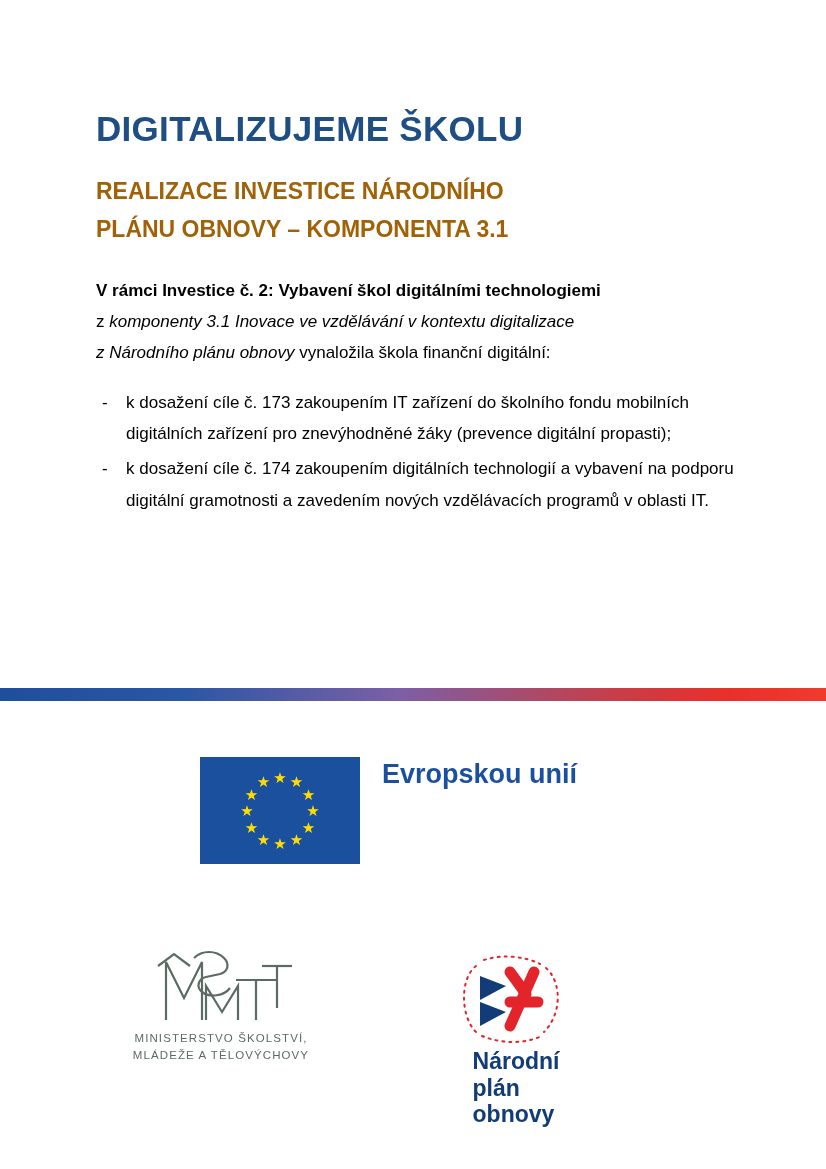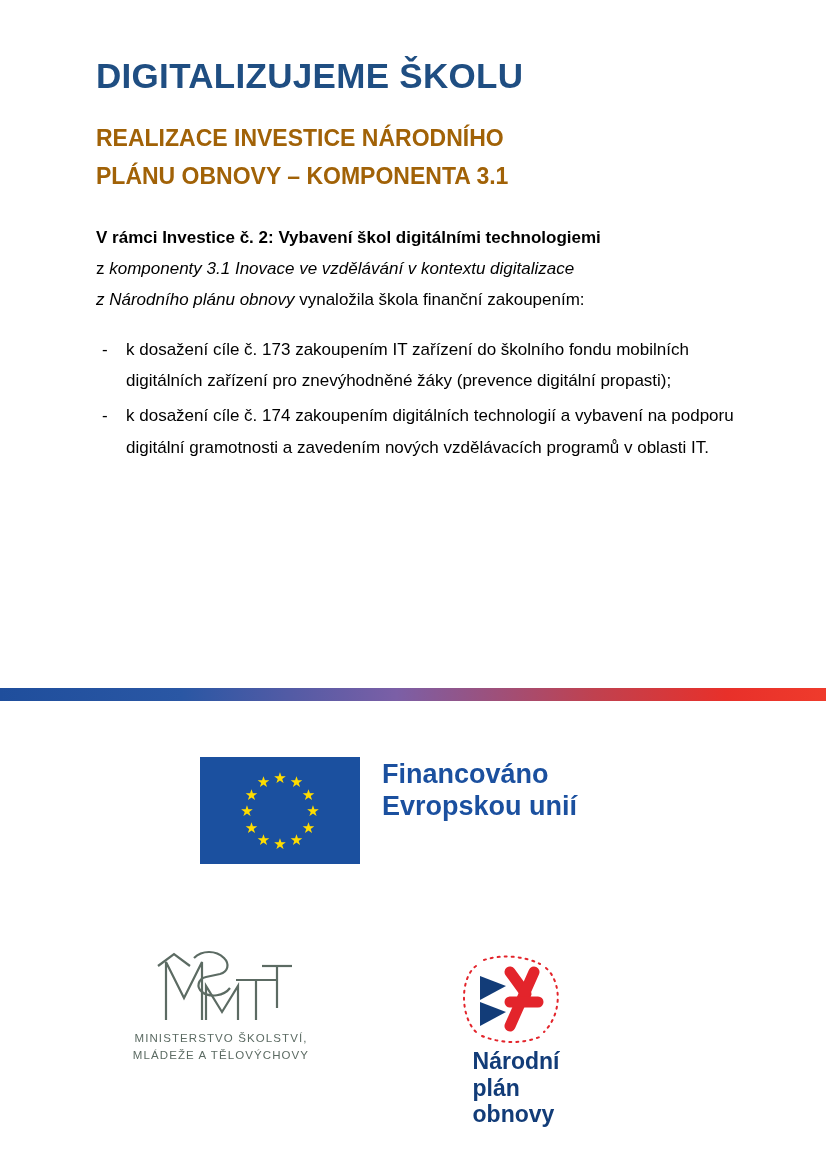--- a/index.html
+++ b/index.html
@@ -17,21 +17,21 @@
   }
 
   .page {
     position: relative;
     width: 826px;
     height: 1169px;
     box-sizing: border-box;
   }
 
   .content {
-    padding: 56px 90px 0 96px;
+    padding: 109px 90px 0 96px;
   }
 
   .title-main {
     font-size: 35px;
     font-weight: bold;
     color: #1f4e82;
     letter-spacing: 0.3px;
     line-height: 1.15;
     margin: 0 0 24px 0;
   }
@@ -179,21 +179,21 @@
     <h1 class="title-main">DIGITALIZUJEME ŠKOLU</h1>
 
     <h2 class="title-sub">
       <span>REALIZACE INVESTICE NÁRODNÍHO</span><br>
       <span>PLÁNU OBNOVY – KOMPONENTA 3.1</span>
     </h2>
 
     <p class="intro">
       <span class="b">V rámci Investice č. 2: Vybavení škol digitálními technologiemi</span><br>
       <span>z </span><span class="i">komponenty 3.1 Inovace ve vzdělávání v kontextu digitalizace</span><br>
-      <span class="i">z Národního plánu obnovy</span><span> vynaložila škola finanční zakoupením:</span>
+      <span class="i">z Národního plánu obnovy</span><span> vynaložila škola finanční digitální:</span>
     </p>
 
     <ul class="bullets">
       <li>
         <span class="dash">-</span>
         <span>k dosažení cíle č. 173 zakoupením IT zařízení do školního fondu mobilních digitálních zařízení pro znevýhodněné žáky (prevence digitální propasti);</span>
       </li>
       <li>
         <span class="dash">-</span>
         <span>k dosažení cíle č. 174 zakoupením digitálních technologií a vybavení na podporu digitální gramotnosti a zavedením nových vzdělávacích programů v oblasti IT.</span>
@@ -212,21 +212,20 @@
         <span class="eu-star" style="left: 101.079px; top: 62.5px;">★</span>
         <span class="eu-star" style="left: 89px; top: 74.5788px;">★</span>
         <span class="eu-star" style="left: 72.5px; top: 79px;">★</span>
         <span class="eu-star" style="left: 56px; top: 74.5788px;">★</span>
         <span class="eu-star" style="left: 43.9212px; top: 62.5px;">★</span>
         <span class="eu-star" style="left: 39.5px; top: 46px;">★</span>
         <span class="eu-star" style="left: 43.9212px; top: 29.5px;">★</span>
         <span class="eu-star" style="left: 56px; top: 17.4212px;">★</span>
       </div>
     <div class="eu-text">
-      <div class="l1">Financováno</div>
       <div class="l2">Evropskou unií</div>
     </div>
   </div>
 
   <div class="msmt-block">
     <div class="msmt-mark">
       <svg width="170" height="78" viewBox="0 0 170 78" aria-hidden="true">
         <g fill="none" stroke="#5c6b63" stroke-width="2.2">
           <path d="M30 74 L30 16 L48 52 L66 16 L66 74"></path>
           <path d="M22 20 L38 8 L54 20"></path>

